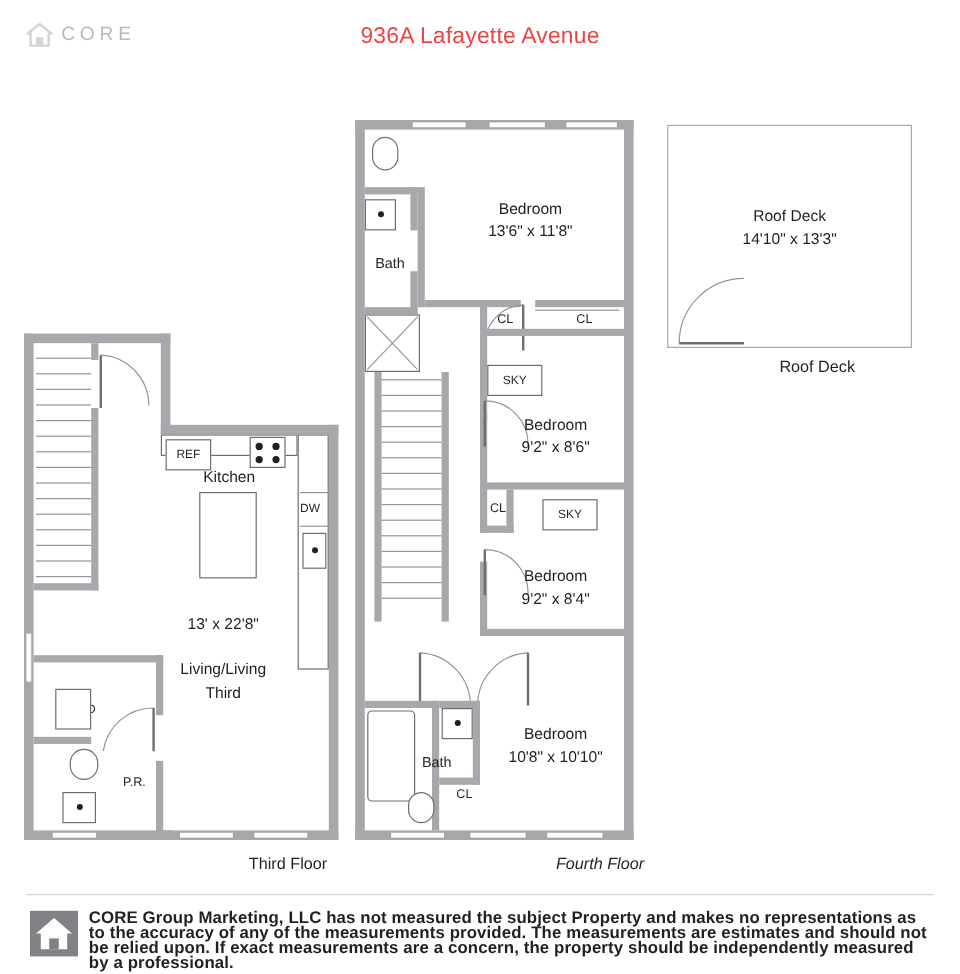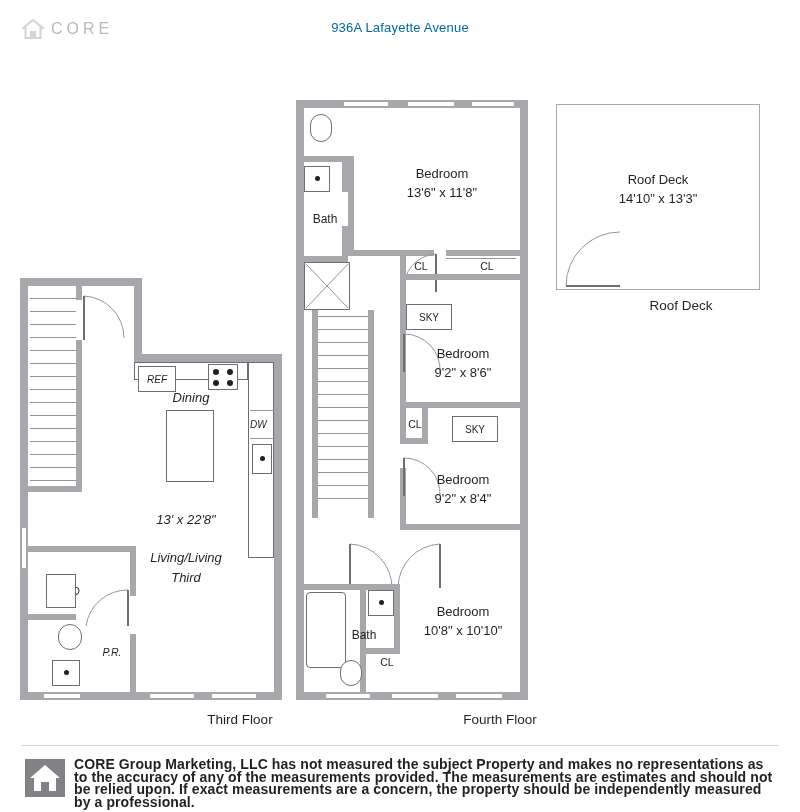--- a/index.html
+++ b/index.html
@@ -31,22 +31,22 @@
     font-size: 16px;
     letter-spacing: 4px;
     color: #b9b9b9;
     font-family: "Liberation Sans", sans-serif;
   }
   #title {
     left: 0; top: 20px; width: 800px;
     text-align: center;
   }
   #title .line1 {
-    font-size: 13px;
-    color: #0369a1;
+    font-size: 19px;
+    color: #ef4444;
     letter-spacing: .2px;
   }
   #title .line2 {
     font-size: 15.5px;
     color: #231f20;
     margin-top: 4px;
     letter-spacing: .2px;
   }
 
   
@@ -126,21 +126,21 @@
       <rect x="8" y="13" width="6" height="7" fill="#d4d4d4"></rect>
     </svg>
   </span>
   <span class="word">CORE</span>
 </div>
 
 <div id="title" class="abs">
   <div class="line1">936A Lafayette Avenue</div>
 </div>
 
-<div class="abs" id="third-floor" style="left:20px; top:278px; width:266px; height:430px;font-style:italic;">
+<div class="abs" id="third-floor" style="left:20px; top:278px; width:266px; height:430px;">
 
   <div class="wall" style="left:0; top:0; width:122px; height:8px;"></div>
   <div class="wall" style="left:0; top:0; width:8px; height:422px;"></div>
   <div class="wall" style="left:0; top:414px; width:122px; height:8px;"></div>
   <div class="wall" style="left:114px; top:0; width:8px; height:84px;"></div>
   <div class="wall" style="left:114px; top:76px; width:148px; height:8px;"></div>
   <div class="wall" style="left:254px; top:76px; width:8px; height:346px;"></div>
   <div class="wall" style="left:114px; top:414px; width:148px; height:8px;"></div>
 
   <div class="abs" style="left:24px; top:416px; width:36px; height:4px; background:#ffffff;"></div>
@@ -193,21 +193,21 @@
     <span>DW</span>
   </div>
   <div class="thin-line" style="left:230px; top:132px; width:24px; height:1px;"></div>
   <div class="thin-line" style="left:230px; top:160px; width:24px; height:1px;"></div>
 
   <div class="fixture" style="left:232px; top:166px; width:20px; height:30px;"></div>
   <div class="dot" style="left:240px; top:178px; width:5px; height:5px;"></div>
 
   <div class="fixture" style="left:146px; top:132px; width:48px; height:72px;"></div>
 
-  <div class="room-label" style="left:126px; top:112px; width:90px;">Dining</div>
+  <div class="room-label" style="left:126px; top:112px; width:90px;">Kitchen</div>
 
   <div class="room-label" style="left:96px; top:234px; width:140px;">13' x 22'8"</div>
   <div class="room-label" style="left:86px; top:272px; width:160px;">Living/Living</div>
   <div class="room-label" style="left:86px; top:292px; width:160px;">Third</div>
 
   <div class="wall" style="left:8px; top:268px; width:108px; height:6px;"></div>
   <div class="wall" style="left:110px; top:268px; width:6px; height:50px;"></div>
   <div class="wall" style="left:8px; top:336px; width:48px; height:6px;"></div>
   <div class="wall" style="left:110px; top:356px; width:6px; height:60px;"></div>
 
@@ -354,21 +354,21 @@
   <div class="fixture" style="left:72px; top:490px; width:26px; height:26px;"></div>
   <div class="dot" style="left:83px; top:500px; width:5px; height:5px;"></div>
   <div class="small-label" style="left:40px; top:528px; width:56px; font-size:12px;">Bath</div>
 
   <div class="small-label" style="left:74px; top:556px; width:34px;">CL</div>
 
   <div class="room-label" style="left:110px; top:504px; width:114px;">Bedroom</div>
   <div class="room-label" style="left:110px; top:523px; width:114px;">10'8" x 10'10"</div>
 </div>
 
-<div class="floor-caption" style="left:390px; top:712px; width:220px;">Fourth Floor</div>
+<div class="floor-caption" style="left:390px; top:712px; width:220px;font-style:italic;">Fourth Floor</div>
 
 <div class="abs" id="roof-deck" style="left:556px; top:104px; width:204px; height:186px;">
   <div class="abs" style="left:0; top:0; width:204px; height:186px; border:1px solid #a6a8ab; box-sizing:border-box;"></div>
   <svg class="abs" style="left:8px; top:126px;" width="60" height="58">
     <path d="M2 56 A54 54 0 0 1 56 2" fill="none" stroke="#939598" stroke-width="1"></path>
     <line x1="2" y1="56" x2="56" y2="56" stroke="#6d6e71" stroke-width="2"></line>
   </svg>
   <div class="room-label" style="left:14px; top:68px; width:176px;">Roof Deck</div>
   <div class="room-label" style="left:14px; top:87px; width:176px;">14'10" x 13'3"</div>
 </div>

